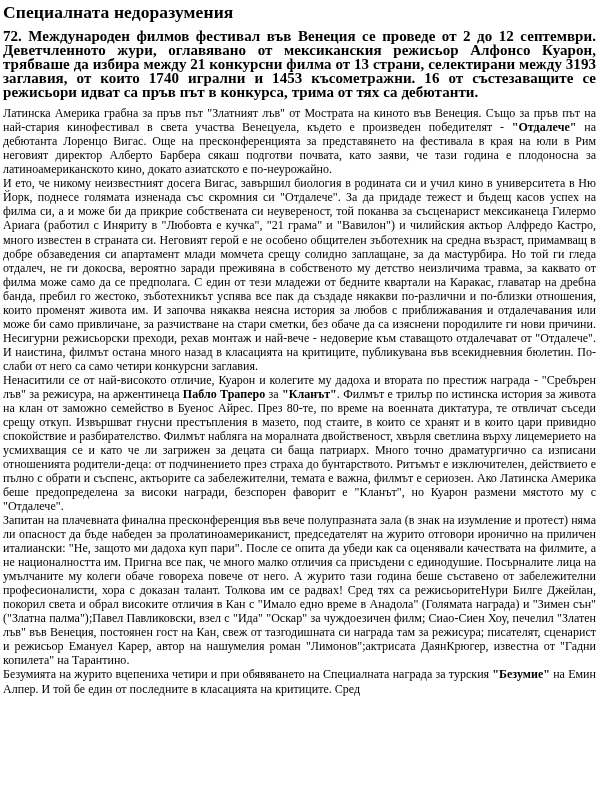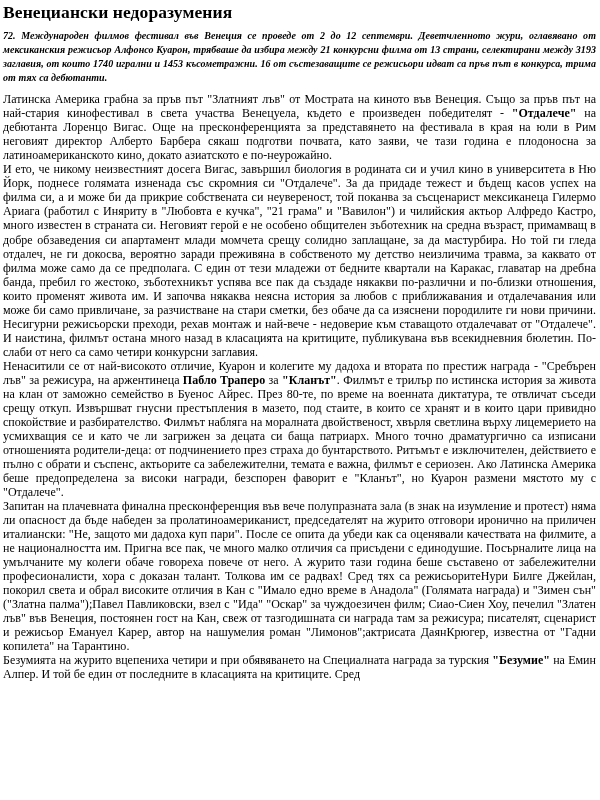--- a/index.html
+++ b/index.html
@@ -28,29 +28,28 @@
     font-family: "Liberation Serif", "DejaVu Serif", serif;
     font-weight: bold;
     font-size: 17.5px;
     line-height: 20px;
     letter-spacing: 0.1px;
     margin: 0 0 7px 0;
     padding: 0;
     white-space: nowrap;
   }
   .lead {
-    font-size: 10px;
+    font-size: 15px;
     line-height: 14.05px;
     font-weight: bold;
     text-align: justify;
     text-justify: inter-word;
     margin: 0 0 7px 0;
     padding: 0;
     letter-spacing: 0.05px;
-    font-style: italic;
   }
   .body-block {
     font-size: 12px;
     line-height: 14.03px;
     text-align: justify;
     text-justify: inter-word;
     margin: 0;
     padding: 0;
     letter-spacing: 0.02px;
   }
@@ -63,21 +62,21 @@
   .body-block p:last-child {
     text-align: justify;
   }
   b, strong { font-weight: bold; }
 </style>
 </head>
 <body>
 
 <div class="page">
 
-  <h1 class="doc-title">Венециански недоразумения</h1>
+  <h1 class="doc-title">Специалната недоразумения</h1>
 
   <div class="lead">72. Международен филмов фестивал във Венеция се проведе от 2 до 12 септември. Деветчленното жури, оглавявано от мексиканския режисьор Алфонсо Куарон, трябваше да избира между 21 конкурсни филма от 13 страни, селектирани между 3193 заглавия, от които 1740 игрални и 1453 късометражни. 16 от състезаващите се режисьори идват са пръв път в конкурса, трима от тях са дебютанти.</div>
 
   <div class="body-block" id="article-body">
       <p><span>Латинска Америка грабна за пръв път "Златният лъв" от Мострата на киното във Венеция. Също за пръв път на най-стария кинофестивал в света участва Венецуела, където е произведен победителят - </span><b>"Отдалече"</b><span> на дебютанта Лоренцо Вигас. Още на пресконференцията за представянето на фестивала в края на юли в Рим неговият директор Алберто Барбера сякаш подготви почвата, като заяви, че тази година е плодоносна за латиноамериканското кино, докато азиатското е по-неурожайно.</span></p>
       <p><span>И ето, че никому неизвестният досега Вигас, завършил биология в родината си и учил кино в университета в Ню Йорк, поднесе голямата изненада със скромния си "Отдалече". За да придаде тежест и бъдещ касов успех на филма си, а и може би да прикрие собствената си неувереност, той поканва за съсценарист мексиканеца Гилермо Ариага (работил с Иняриту в "Любовта е кучка", "21 грама" и "Вавилон") и чилийския актьор Алфредо Кастро, много известен в страната си. Неговият герой е не особено общителен зъботехник на средна възраст, примамващ в добре обзаведения си апартамент млади момчета срещу солидно заплащане, за да мастурбира. Но той ги гледа отдалеч, не ги докосва, вероятно заради преживяна в собственото му детство неизличима травма, за каквато от филма може само да се предполага. С един от тези младежи от бедните квартали на Каракас, главатар на дребна банда, пребил го жестоко, зъботехникът успява все пак да създаде някакви по-различни и по-близки отношения, които променят живота им. И започва някаква неясна история за любов с приближавания и отдалечавания или може би само привличане, за разчистване на стари сметки, без обаче да са изяснени породилите ги нови причини. Несигурни режисьорски преходи, рехав монтаж и най-вече - недоверие към ставащото отдалечават от "Отдалече". И наистина, филмът остана много назад в класацията на критиците, публикувана във всекидневния бюлетин. По-слаби от него са само четири конкурсни заглавия.</span></p>
       <p><span>Ненаситили се от най-високото отличие, Куарон и колегите му дадоха и втората по престиж награда - "Сребърен лъв" за режисура, на аржентинеца </span><b>Пабло Траперо</b><span> за </span><b>"Кланът"</b><span>. Филмът е трилър по истинска история за живота на клан от заможно семейство в Буенос Айрес. През 80-те, по време на военната диктатура, те отвличат съседи срещу откуп. Извършват гнусни престъпления в мазето, под стаите, в които се хранят и в които цари привидно спокойствие и разбирателство. Филмът набляга на моралната двойственост, хвърля светлина върху лицемерието на усмихващия се и като че ли загрижен за децата си баща патриарх. Много точно драматургично са изписани отношенията родители-деца: от подчинението през страха до бунтарството. Ритъмът е изключителен, действието е пълно с обрати и съспенс, актьорите са забележителни, темата е важна, филмът е сериозен. Ако Латинска Америка беше предопределена за високи награди, безспорен фаворит е "Кланът", но Куарон размени мястото му с "Отдалече".</span></p>
       <p><span>Запитан на плачевната финална пресконференция във вече полупразната зала (в знак на изумление и протест) няма ли опасност да бъде набеден за пролатиноамериканист, председателят на журито отговори иронично на приличен италиански: "Не, защото ми дадоха куп пари". После се опита да убеди как са оценявали качествата на филмите, а не националността им. Пригна все пак, че много малко отличия са присъдени с единодушие. Посърналите лица на умълчаните му колеги обаче говореха повече от него. А журито тази година беше съставено от забележителни професионалисти, хора с доказан талант. Толкова им се радвах! Сред тях са режисьоритеНури Билге Джейлан, покорил света и обрал високите отличия в Кан с "Имало едно време в Анадола" (Голямата награда) и "Зимен сън" ("Златна палма");Павел Павликовски, взел с "Ида" "Оскар" за чуждоезичен филм; Сиао-Сиен Хоу, печелил "Златен лъв" във Венеция, постоянен гост на Кан, свеж от тазгодишната си награда там за режисура; писателят, сценарист и режисьор Емануел Карер, автор на нашумелия роман "Лимонов";актрисата ДаянКрюгер, известна от "Гадни копилета" на Тарантино.</span></p>
       <p><span>Безумията на журито вцепениха четири и при обявяването на Специалната награда за турския </span><b>"Безумие"</b><span> на Емин Алпер. И той бе един от последните в класацията на критиците. Сред</span></p>
     </div>

